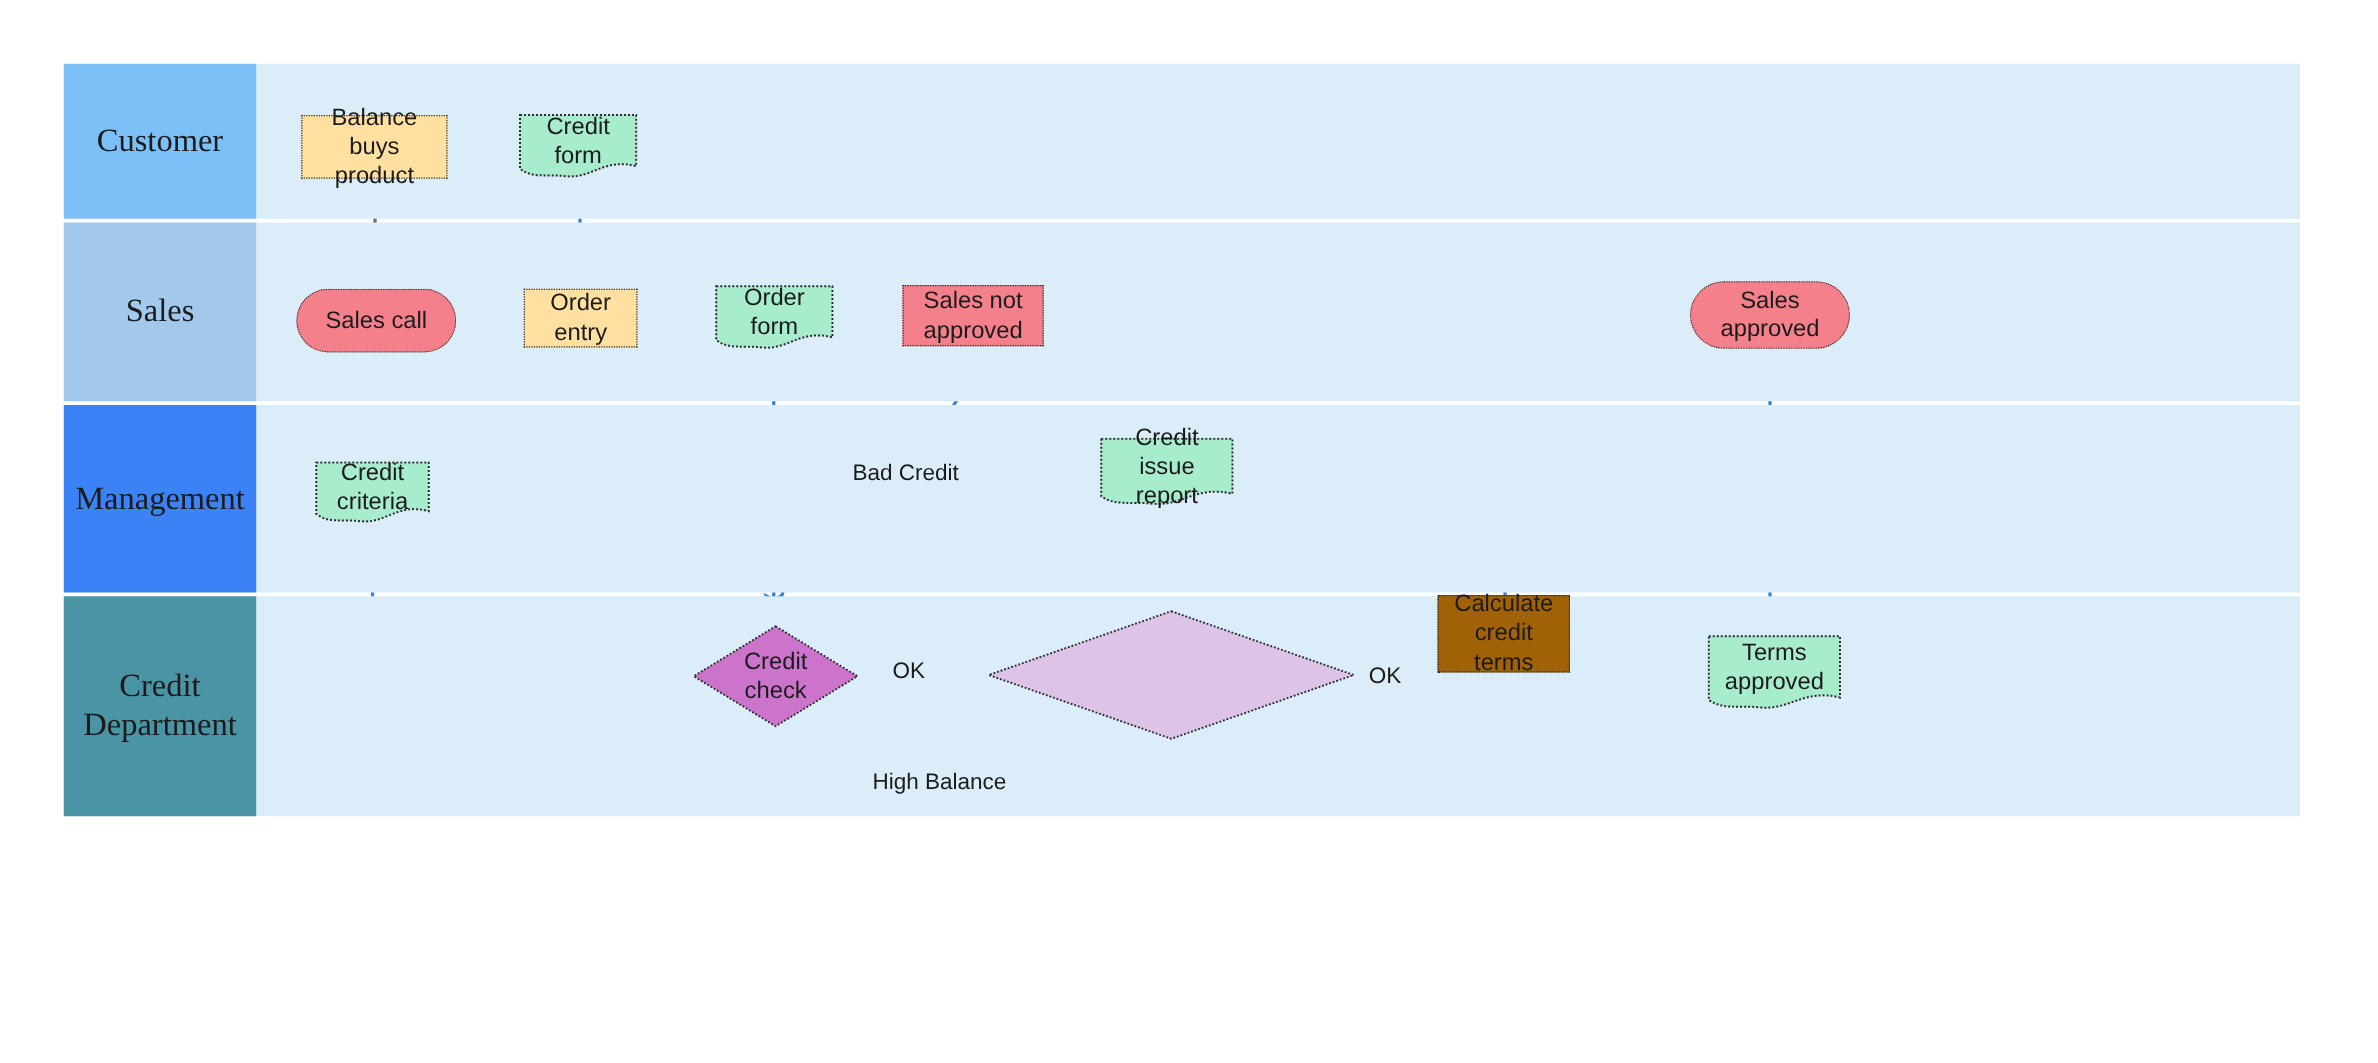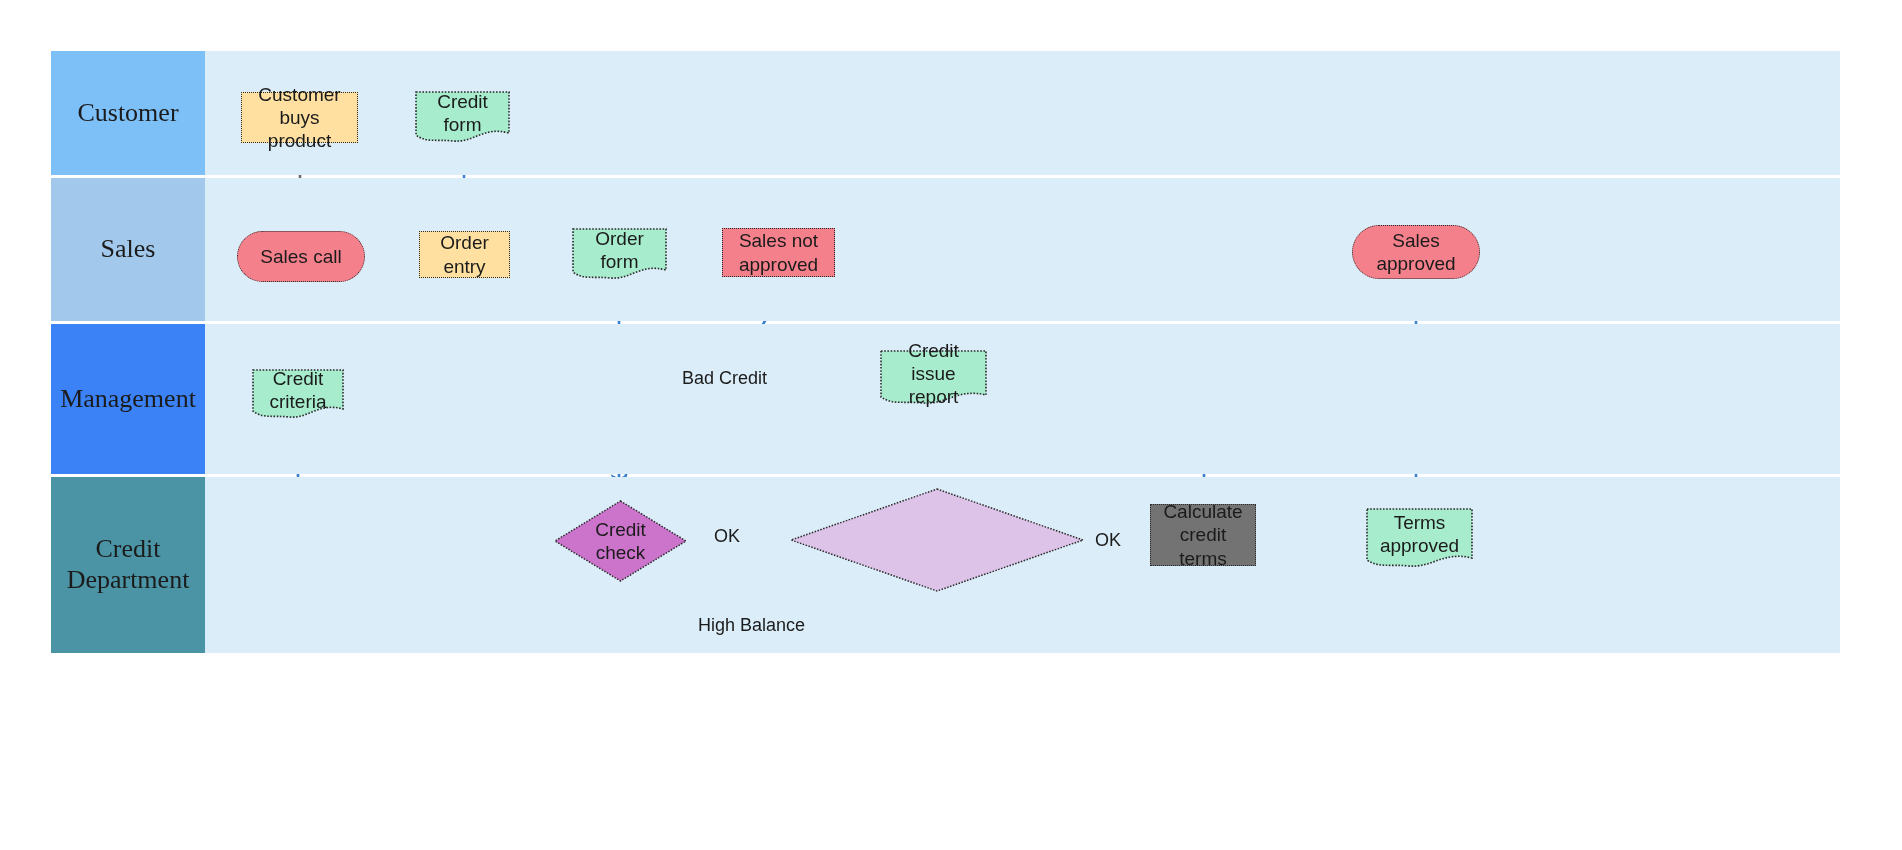--- a/index.html
+++ b/index.html
@@ -134,21 +134,21 @@
     <div class="lane-header" style="left: 51px; top: 324px; width: 154px; height: 150px; background: #3b82f6; z-index: 1;">
       <span style="white-space: pre-line;">Management</span>
     </div>
     <div class="lane-header" style="left: 51px; top: 477px; width: 154px; height: 176px; background: rgb(75, 148, 165); z-index: 1;">
       <span style="white-space: pre-line;">Credit
 Department</span>
     </div>
   </div>
 <div id="nodes-layer">
     <div class="node rect process" style="left: 241px; top: 92px; width: 117px; height: 51px; background: rgb(255, 224, 160);">
-      <span class="label" style="white-space: pre-line;">Customer buys
+      <span class="label" style="white-space: pre-line;">Balance buys
 product</span>
     </div>
     <div class="node docshape" style="left: 415px; top: 91px; width: 95px; height: 54px; padding-bottom: 10px;">
       <svg viewBox="0 0 95 54" preserveAspectRatio="none">
          <path d="M1,1 L94,1 L94,42 C68.39999999999999,35 58.9,52 38,50 C20.9,48 11.4,52 1,44 Z" fill="#a7eccd" stroke="#2b2b2b" stroke-width="1.6" stroke-dasharray="1.6 1.6"></path>
        </svg>
       <span class="label" style="white-space: pre-line;">Credit
 form</span>
     </div>
     <div class="node terminator" style="left: 237px; top: 231px; width: 128px; height: 51px; background: rgb(244, 128, 140);">
@@ -191,21 +191,21 @@
          <path d="M66.5,1 L132,41 L66.5,81 L1,41 Z" fill="#cc74cc" stroke="#2b2b2b" stroke-width="1.5" stroke-dasharray="1.5 1.5"></path>
        </svg>
       <span class="label" style="white-space: pre-line;">Credit
 check</span>
     </div>
     <div class="node diamond" style="left: 790px; top: 488px; width: 294px; height: 104px;">
       <svg viewBox="0 0 294 104" preserveAspectRatio="none">
          <path d="M147,1 L293,52 L147,103 L1,52 Z" fill="#ddc3e8" stroke="#2b2b2b" stroke-width="1.5" stroke-dasharray="1.5 1.5"></path>
        </svg>
     </div>
-    <div class="node rect process" style="left: 1150px; top: 504px; width: 106px; height: 62px; background: #737373;">
+    <div class="node rect process" style="left: 1150px; top: 476px; width: 106px; height: 62px; background: #a16207;">
       <span class="label" style="white-space: pre-line;">Calculate
 credit terms</span>
     </div>
     <div class="node docshape" style="left: 1366px; top: 508px; width: 107px; height: 62px; padding-bottom: 10px;">
       <svg viewBox="0 0 107 62" preserveAspectRatio="none">
          <path d="M1,1 L106,1 L106,50 C77.03999999999999,43 66.34,60 42.800000000000004,58 C23.54,56 12.84,60 1,52 Z" fill="#a7eccd" stroke="#2b2b2b" stroke-width="1.6" stroke-dasharray="1.6 1.6"></path>
        </svg>
       <span class="label" style="white-space: pre-line;">Terms
 approved</span>
     </div>

